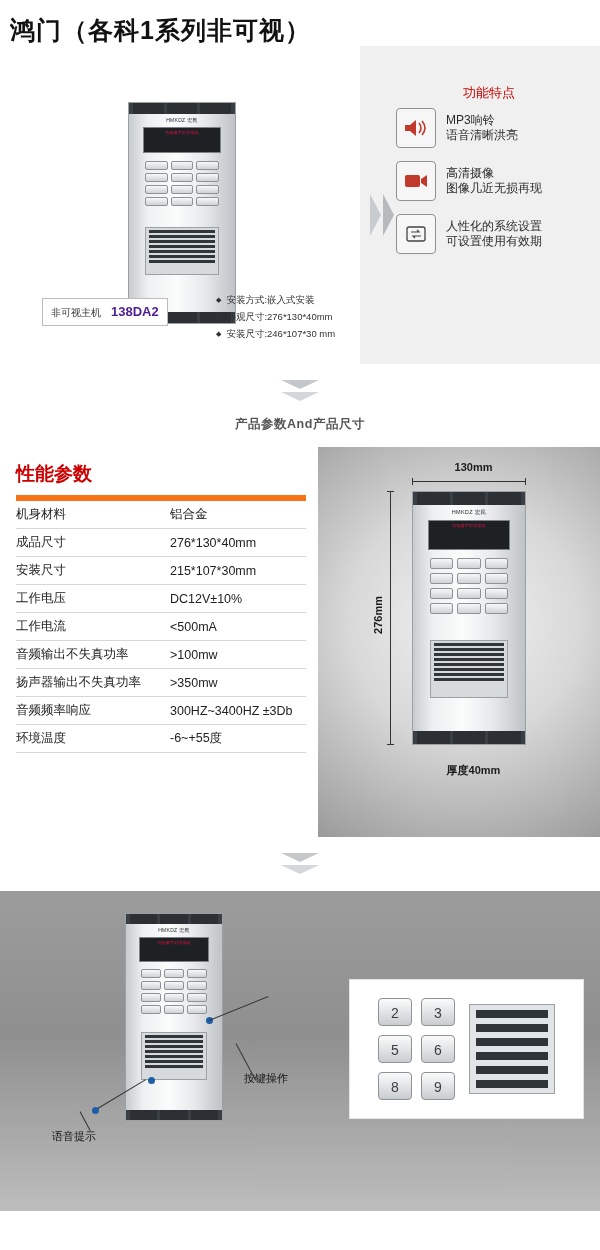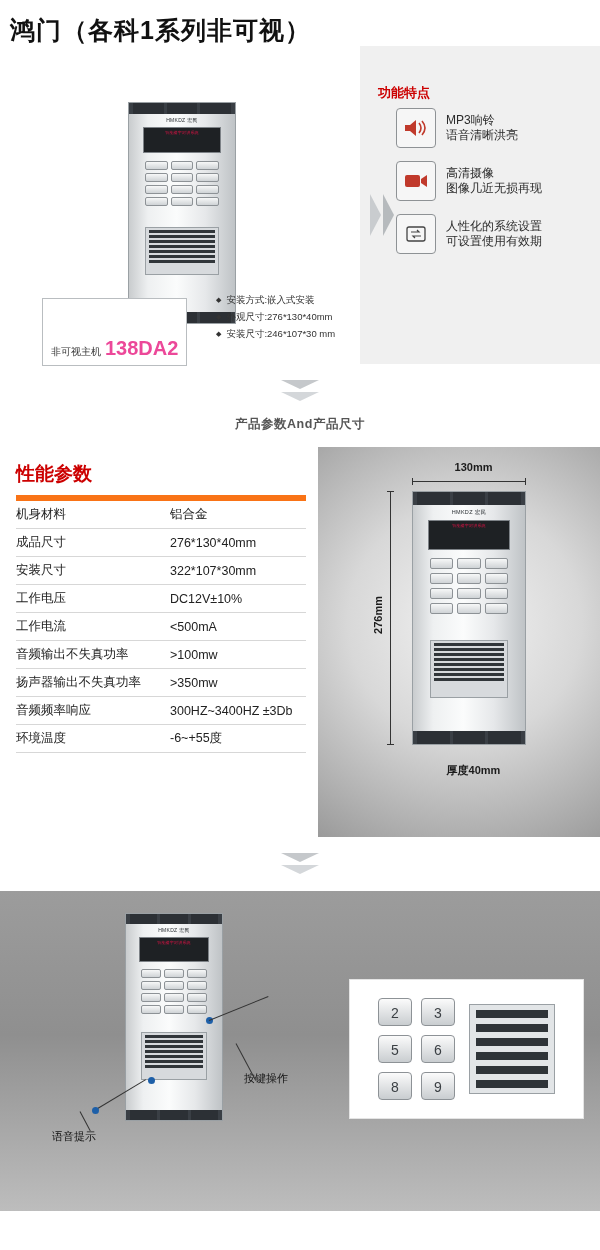--- a/index.html
+++ b/index.html
@@ -80,25 +80,25 @@
   }
   .dev-grille { position:absolute; background:#d7dadd; border:1px solid #9aa0a4; }
   .dev-grille i { display:block; background:#31363a; height:3px; margin:2px 3px; }
 
   
   .label-box {
     position: absolute;
     border: 1px solid #b9bdc0;
     background: #fff;
     padding: 5px 8px;
-    display: flex; align-items: baseline; gap: 4px;
+    display: flex; align-items: baseline; gap: 10px;
     white-space: nowrap;
   }
   .label-box .lb-small { font-size: 10px; color: #333; }
-  .label-box .lb-big { font-size: 20px; font-weight: bold; color: #ec4899; margin-top: 33px; }
+  .label-box .lb-big { font-size: 13px; font-weight: bold; color: #4c1d95; }
 
   .spec-list {
     position: absolute;
     font-size: 9.5px; color: #333; line-height: 16px;
   }
   .spec-list li { list-style: none; white-space: nowrap; }
   .spec-list li::before {
     content: "\25C6"; color: #333; font-size: 7px; margin-right: 5px;
     position: relative; top: -1px;
   }
@@ -112,21 +112,21 @@
     display: block; width: 0; height: 0;
     border-top: 21px solid transparent;
     border-bottom: 21px solid transparent;
     border-left: 11px solid #c9cccf;
   }
   .big-arrow i:nth-child(2) { border-left-color: #b6babd; }
 
   
   .feat-title {
     position: absolute; top: 38px; left: 0; right: 0;
-    text-align: left; color: #cc0000; font-size: 13px; font-weight: bold;
+    text-align: center; color: #cc0000; font-size: 13px; font-weight: normal;
   }
   .feat-list { position: absolute; top: 62px; left: 18px; right: 8px; }
   .feat-row { display: flex; align-items: center; gap: 10px; margin-bottom: 13px; }
   .feat-ico {
     width: 40px; height: 40px; flex: 0 0 40px;
     border: 1px solid #8e9295; border-radius: 4px;
     background: #f6f6f6;
     display: flex; align-items: center; justify-content: center;
   }
   .feat-txt { font-size: 12px; color: #2b2b2b; line-height: 15px; }
@@ -352,21 +352,21 @@
         <tr>
             <td class="k">机身材料</td>
             <td class="v">铝合金</td>
           </tr>
         <tr>
             <td class="k">成品尺寸</td>
             <td class="v">276*130*40mm</td>
           </tr>
         <tr>
             <td class="k">安装尺寸</td>
-            <td class="v">322*107*30mm</td>
+            <td class="v">215*107*30mm</td>
           </tr>
         <tr>
             <td class="k">工作电压</td>
             <td class="v">DC12V±10%</td>
           </tr>
         <tr>
             <td class="k">工作电流</td>
             <td class="v">&lt;500mA</td>
           </tr>
         <tr>

